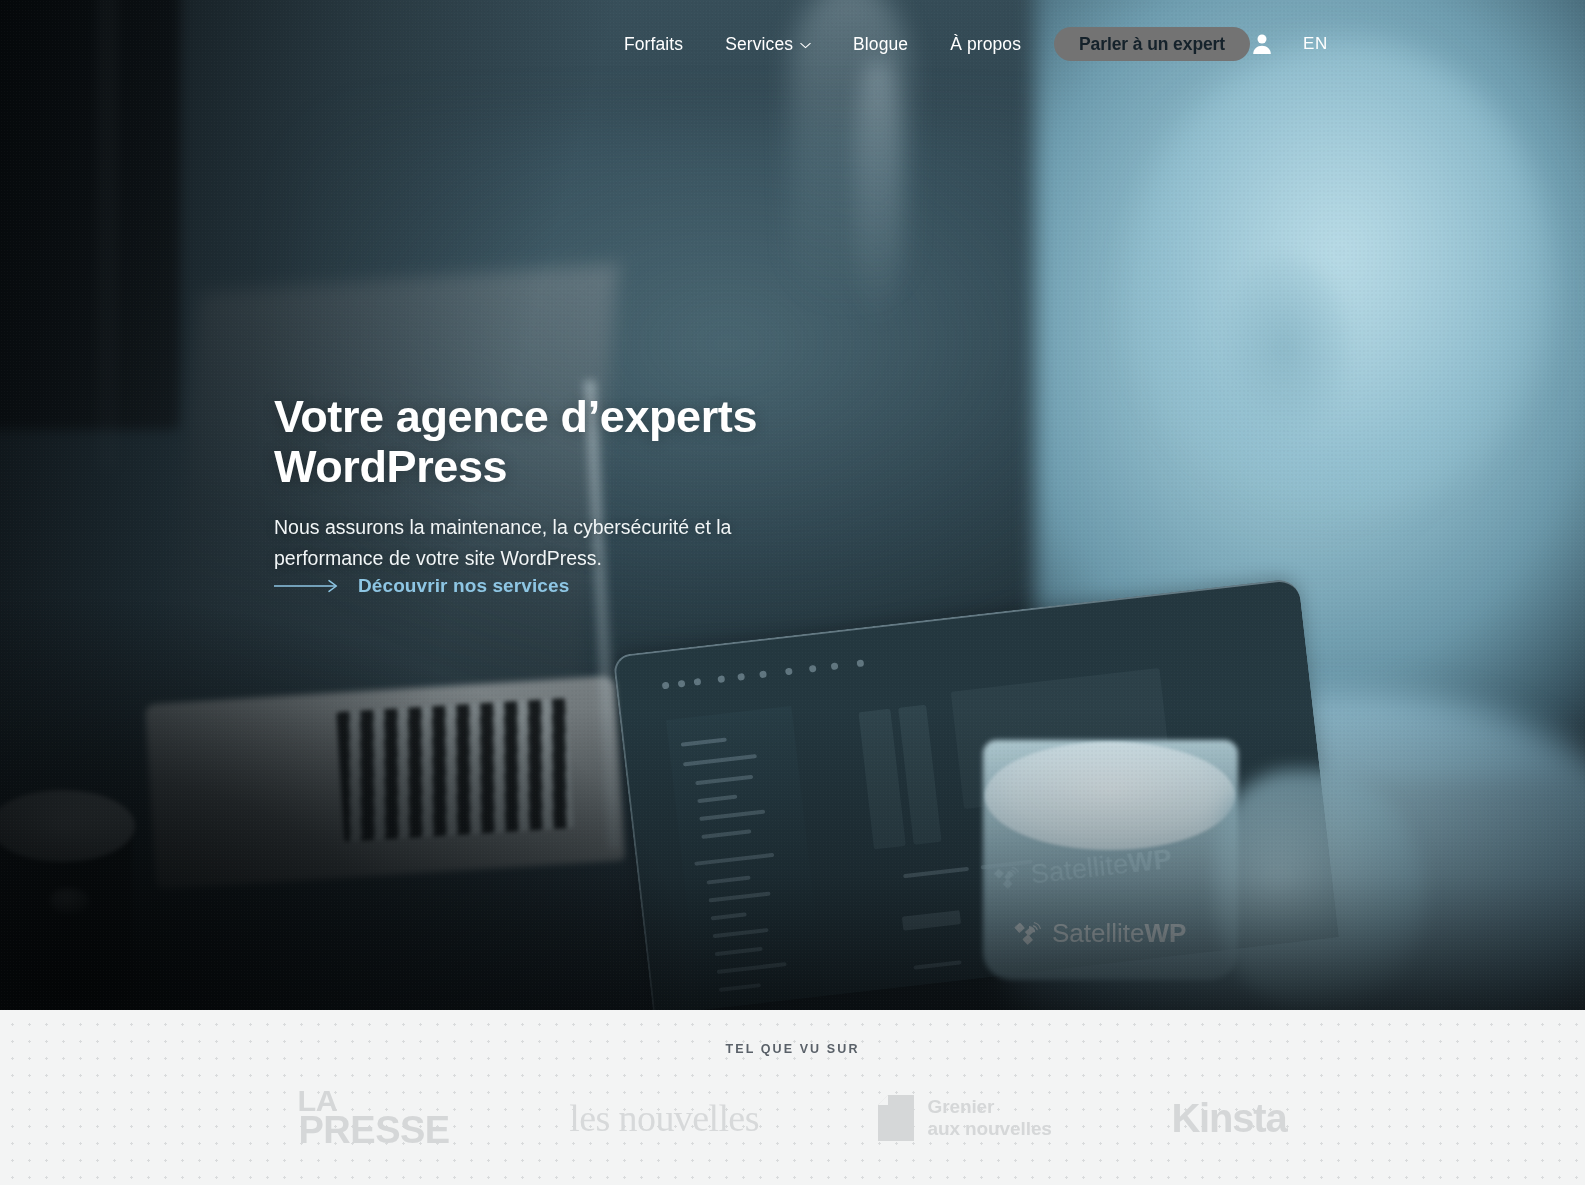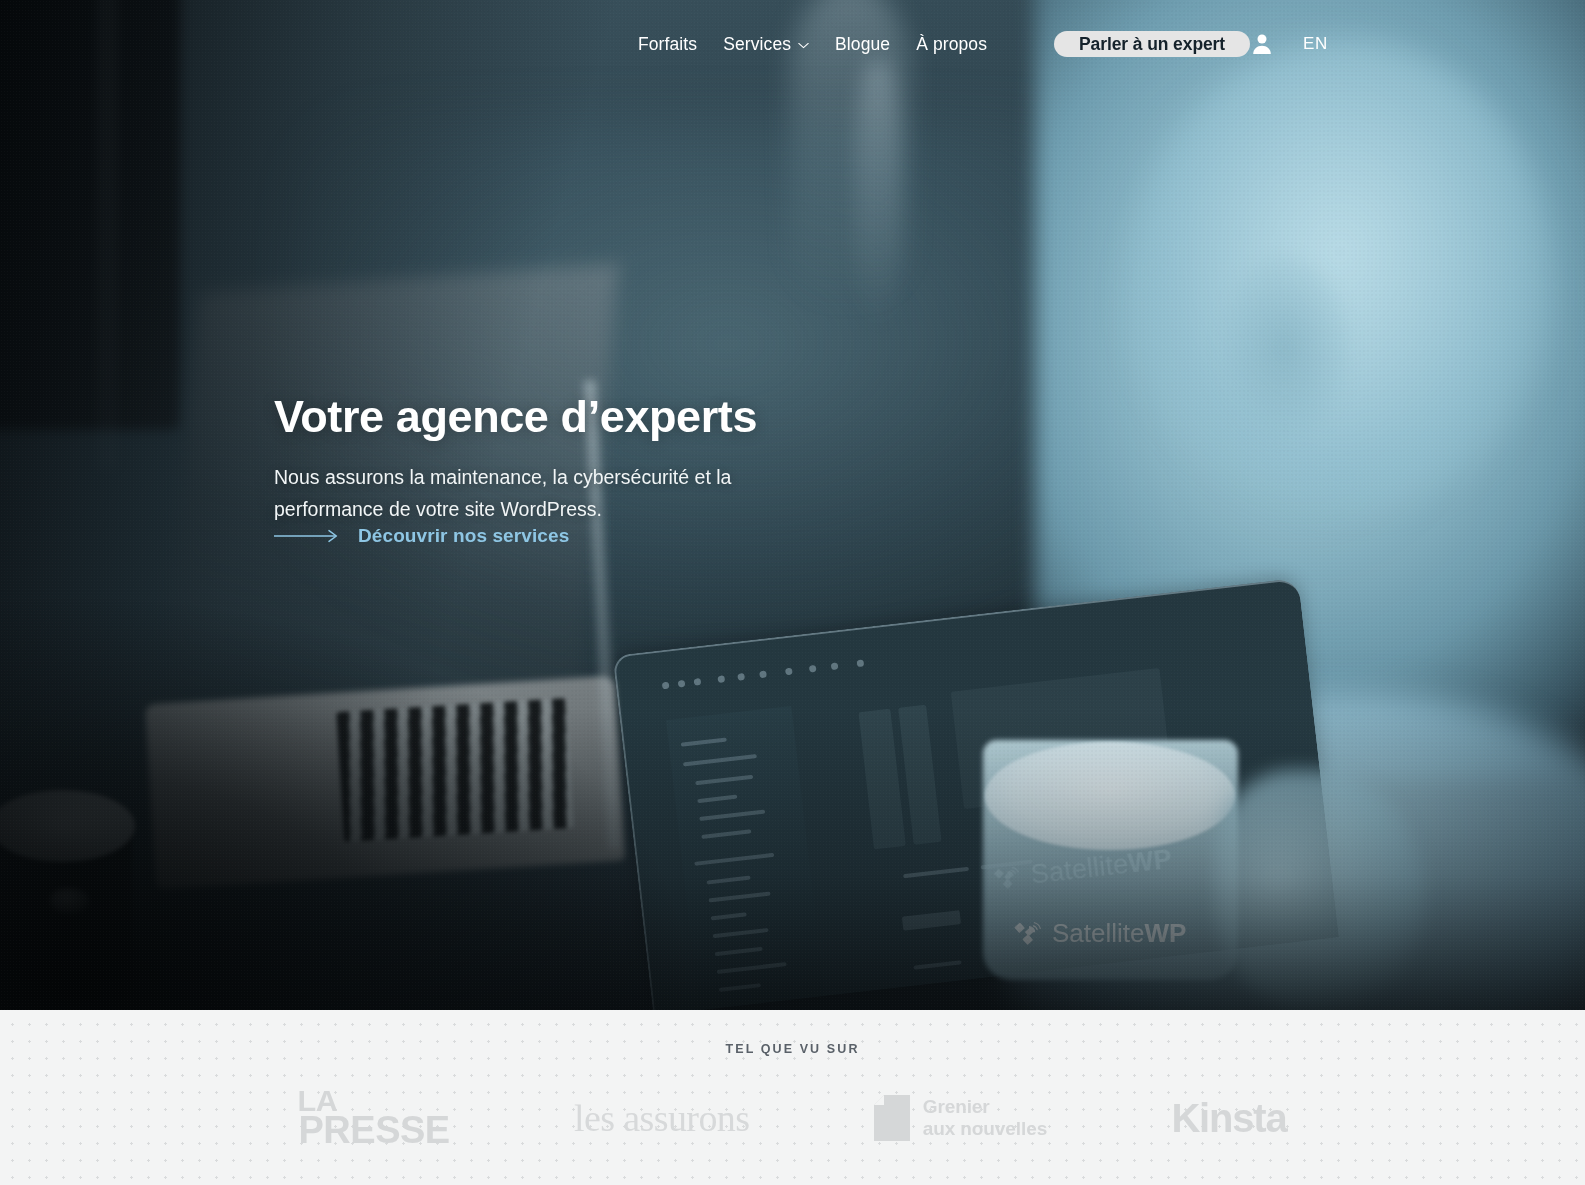--- a/index.html
+++ b/index.html
@@ -316,24 +316,24 @@
     font-size: 31px;
     color: #ffffff;
     letter-spacing: -.2px;
     font-weight: 400;
     white-space: nowrap;
   }
   .brand-name b { font-weight: 800; }
 
   .nav {
     position: absolute;
-    left: 625px;
+    left: 611px;
     display: flex;
     align-items: center;
-    gap: 0;
+    gap: 16px;
   }
   .nav-link {
     color: #ffffff;
     font-size: 17.5px;
     text-decoration: none;
     padding: 10px 13px;
     display: inline-flex;
     align-items: center;
     gap: 7px;
     white-space: nowrap;
@@ -344,23 +344,23 @@
     display: inline-block;
     margin-top: 2px;
   }
 
   .cta-pill {
     position: absolute;
     left: 1054px;
     display: inline-flex;
     align-items: center;
     justify-content: center;
-    height: 26px;
+    height: 34px;
     padding: 0 25px;
-    background: #e5e5e5;
+    background: #737373;
     color: #15222b;
     border: none;
     border-radius: 999px;
     font-size: 17.5px;
     font-weight: 700;
     font-family: "Liberation Sans", sans-serif;
     white-space: nowrap;
     cursor: pointer;
     letter-spacing: -.1px;
   }
@@ -634,20 +634,21 @@
         <circle cx="13" cy="8" r="4.5" fill="#ffffff"></circle>
         <path d="M4.2 23 c0-5 4-8.2 8.8-8.2 s8.8 3.2 8.8 8.2 z" fill="#ffffff"></path>
       </svg>
 
       <a class="lang-link" href="#">EN</a>
     </header>
 
     <div class="hero-copy">
       <h1 class="hero-title">
         <span>Votre agence d’experts</span><br>
+        <span>WordPress</span>
       </h1>
       <p class="hero-sub">Nous assurons la maintenance, la cybersécurité et la performance de votre site WordPress.</p>
       <a class="hero-cta" href="#">
         <svg class="hero-cta-arrow" viewBox="0 0 66 14">
           <path d="M0 7 L62 7" stroke="#8ec6e4" stroke-width="1.5" fill="none"></path>
           <path d="M55 1.6 L62.4 7 L55 12.4" stroke="#8ec6e4" stroke-width="1.5" fill="none" stroke-linecap="round" stroke-linejoin="round"></path>
         </svg>
         <span class="hero-cta-label">Découvrir nos services</span>
       </a>
     </div>
@@ -659,21 +660,21 @@
     <div class="press-logos">
 
       <div class="logo-slot">
         <div class="logo-lapresse">
           <span class="l1">LA</span>
           <span class="l2">PRESSE</span>
         </div>
       </div>
 
       <div class="logo-slot">
-        <span class="logo-affaires">les assurons</span>
+        <span class="logo-affaires">les nouvelles</span>
       </div>
 
       <div class="logo-slot">
         <div class="logo-grenier">
           <svg class="grenier-mark" viewBox="0 0 36 46">
             <path d="M10 0 L36 0 L36 46 L0 46 L0 10 Z" fill="#d5d7d8"></path>
             <path d="M10 0 L10 10 L0 10 Z" fill="#f3f4f4"></path>
           </svg>
           <div class="logo-grenier-text">
             <div>Grenier</div>

